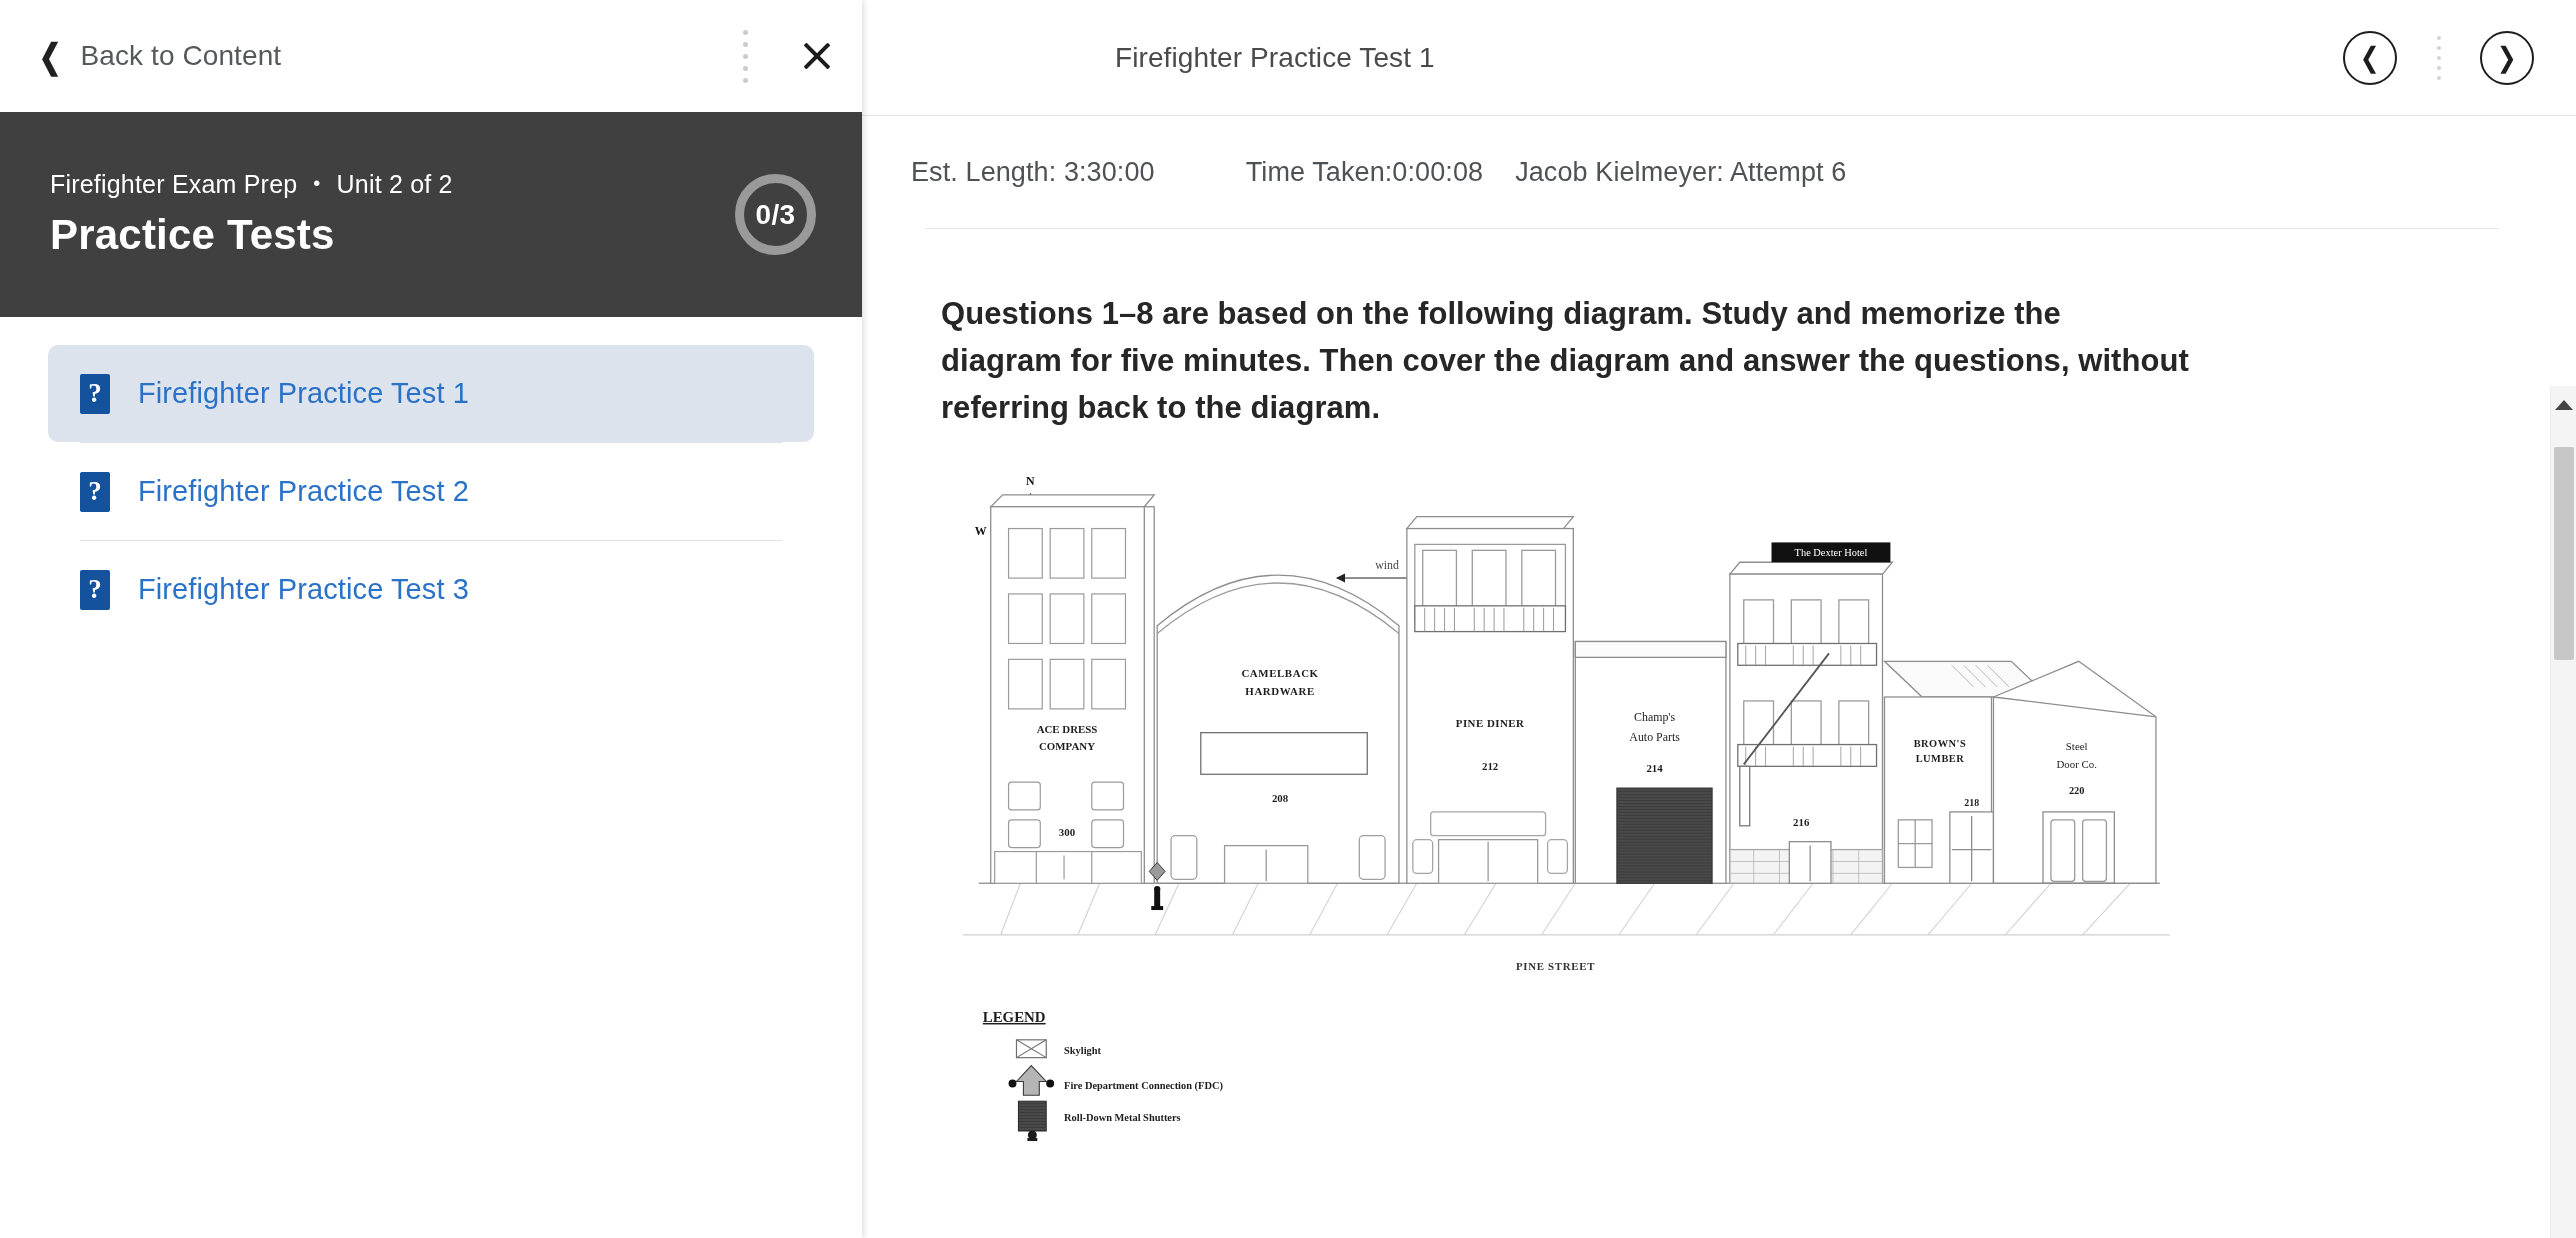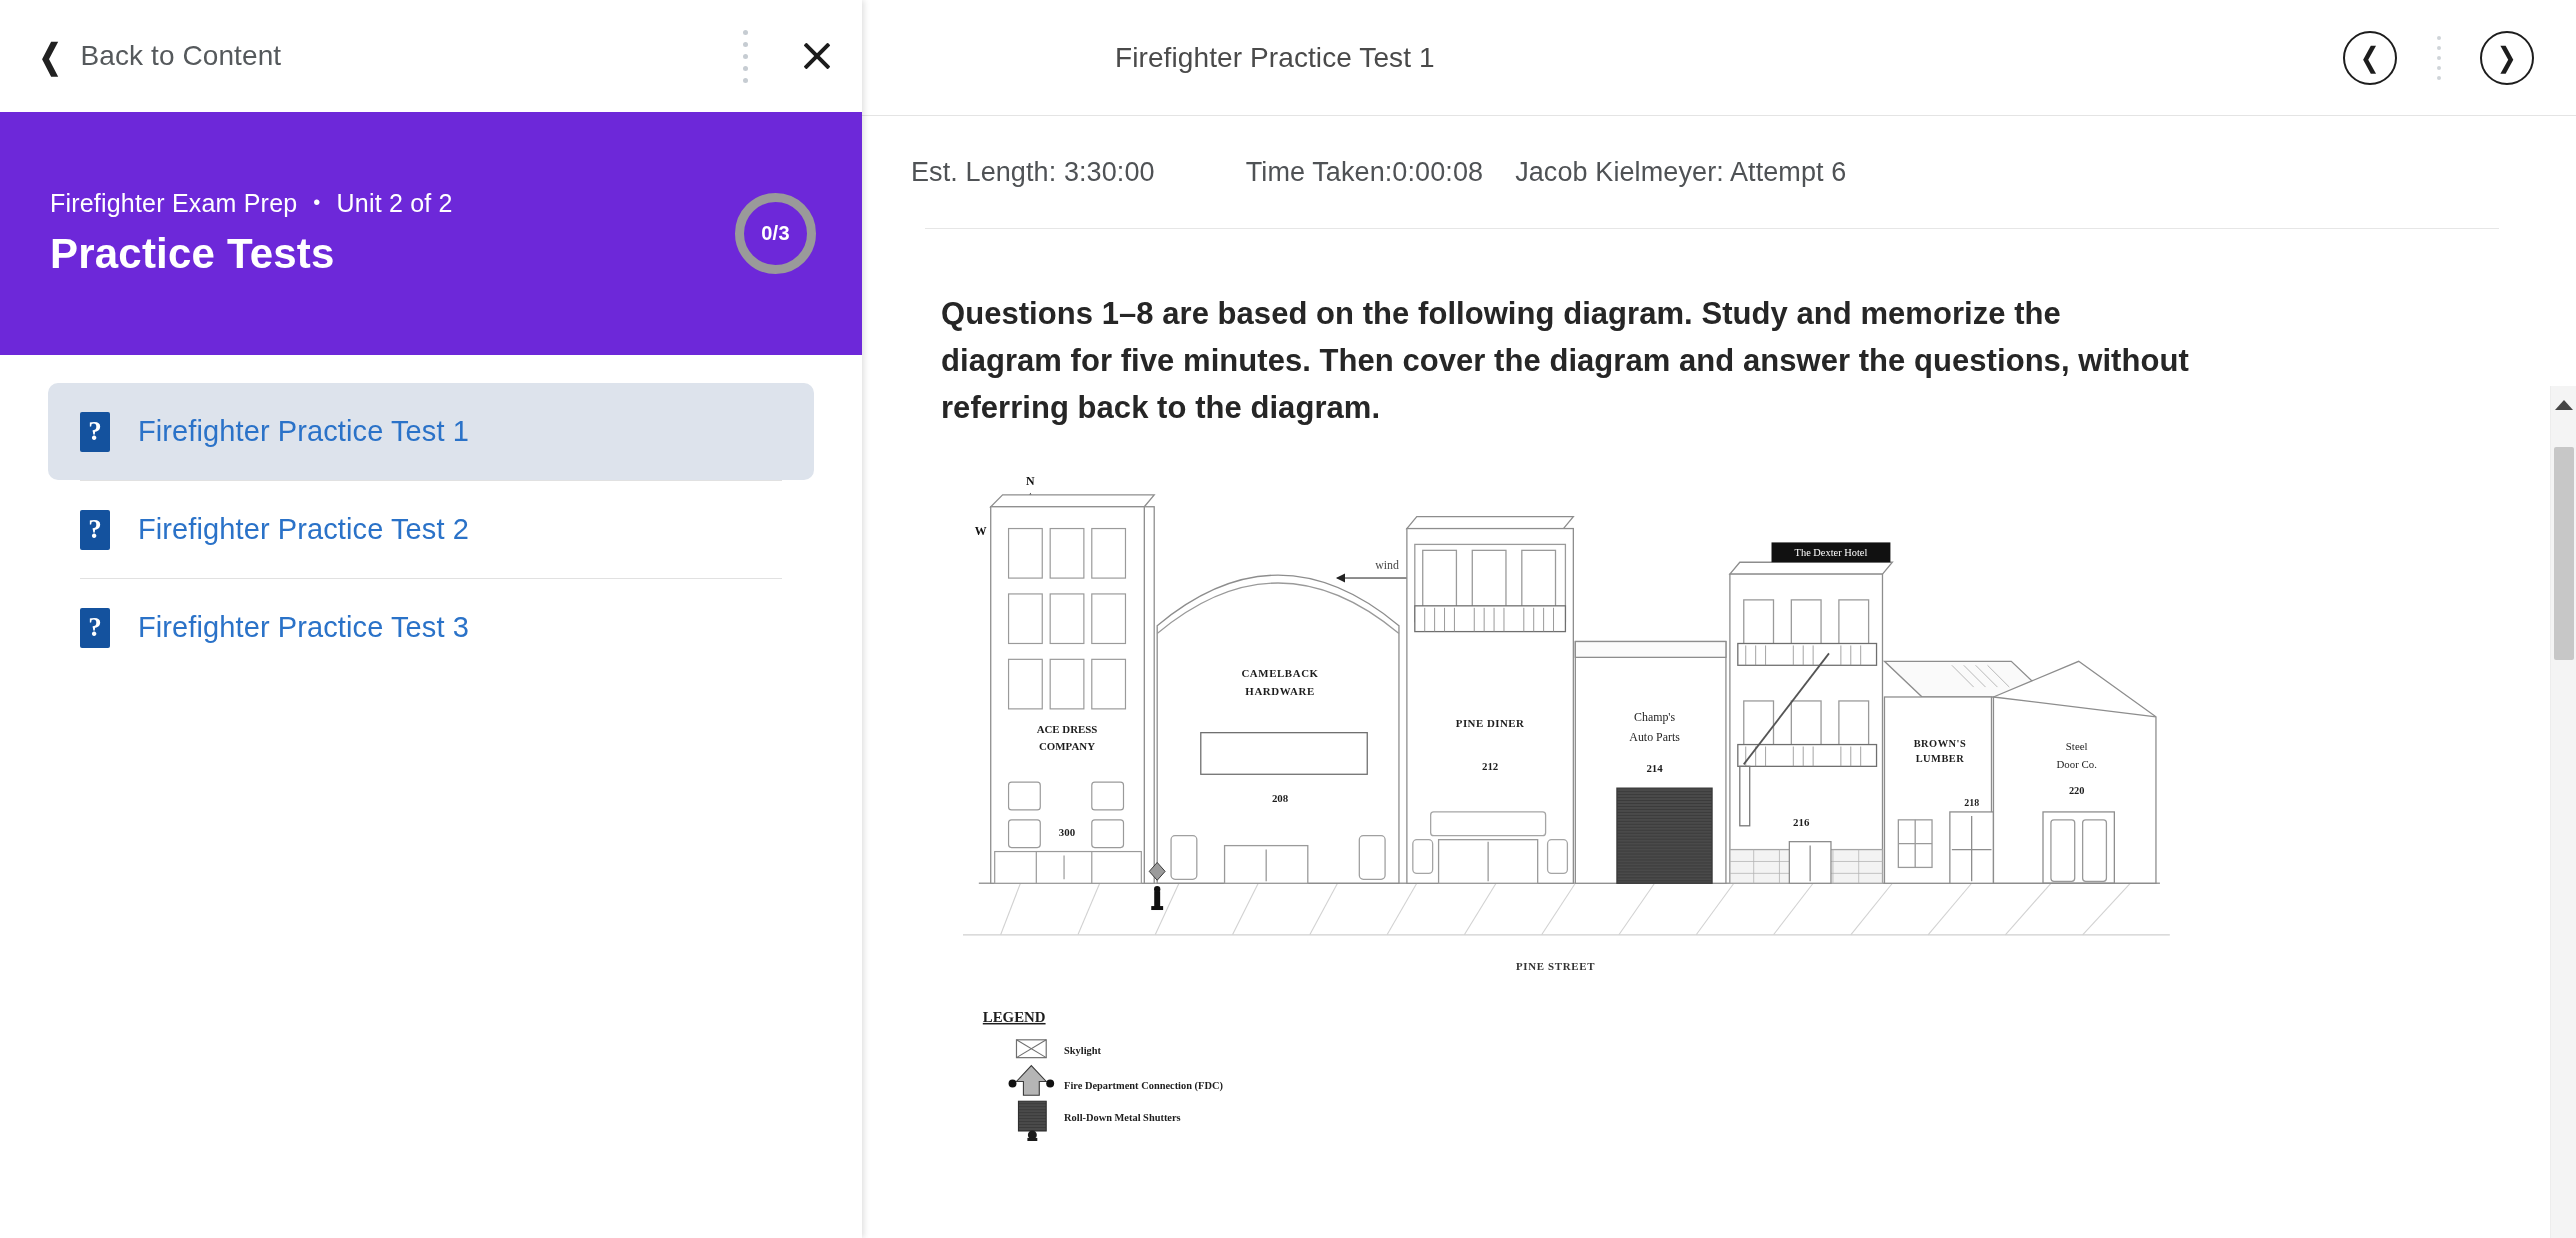--- a/index.html
+++ b/index.html
@@ -74,22 +74,22 @@
     position: relative; width: 34px; height: 34px;
   }
   .close-x:before, .close-x:after {
     content: ""; position: absolute; left: 0; top: 15px;
     width: 34px; height: 4px; background: #1c1c1c; border-radius: 1px;
   }
   .close-x:before { transform: rotate(45deg); }
   .close-x:after  { transform: rotate(-45deg); }
 
   .unit-header {
-    background: #6d28d9;
-    height: 243px;
+    background: #404040;
+    height: 205px;
     padding: 0 46px 0 50px;
     display: flex;
     align-items: center;
     justify-content: space-between;
   }
   .unit-header-text { display: flex; flex-direction: column; gap: 12px; }
   .unit-breadcrumb {
     font-size: 25px;
     color: #ffffff;
     letter-spacing: 0.2px;
@@ -102,21 +102,21 @@
     color: #ffffff;
     letter-spacing: 0.2px;
   }
   .progress-ring {
     width: 81px; height: 81px; border-radius: 50%;
     border: 9px solid #9a9a9a;
     display: flex; align-items: center; justify-content: center;
     flex: 0 0 81px;
   }
   .progress-ring span {
-    font-size: 20px; font-weight: 700; color: #ffffff;
+    font-size: 28px; font-weight: 700; color: #ffffff;
     letter-spacing: 0.3px;
     text-align: right;
   }
 
   .test-list { padding: 28px 48px 0 48px; }
   .test-item {
     display: flex; align-items: center; gap: 28px;
     height: 97px;
     padding: 0 32px;
     border-radius: 10px;

